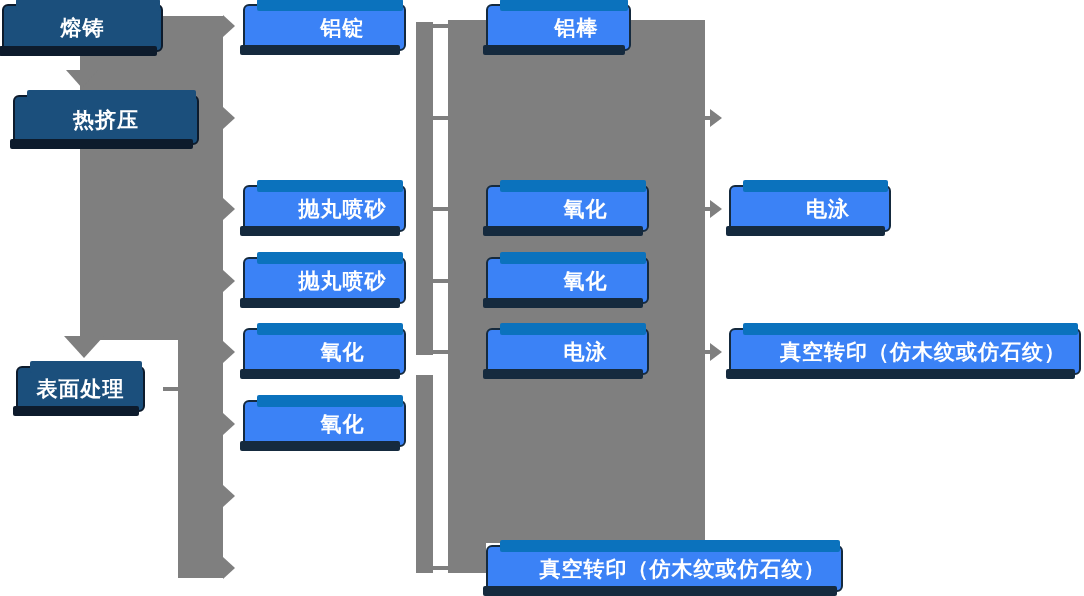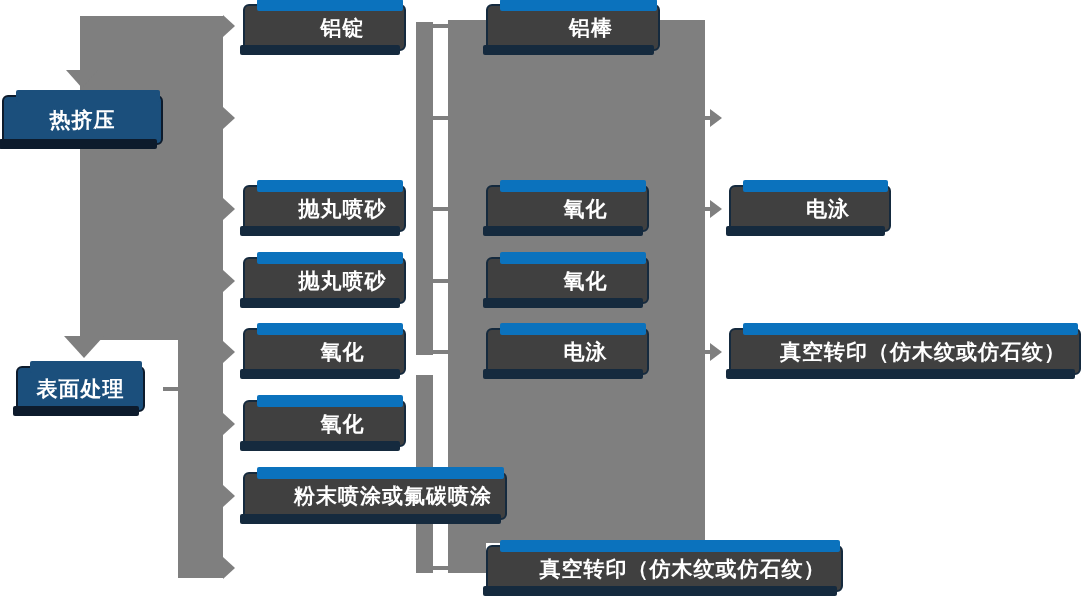--- a/index.html
+++ b/index.html
@@ -22,21 +22,21 @@
   .arr-head-sm{position:absolute;width:0;height:0;z-index:1;
     border-top:9px solid transparent;border-bottom:9px solid transparent;
     border-left:12px solid #7f7f7f;}
   
   .node{
     position:absolute;z-index:2;
     display:flex;align-items:center;justify-content:center;
     color:#ffffff;font-weight:700;font-size:21px;letter-spacing:1px;
     border-radius:6px;box-sizing:border-box;
   }
-  .light{background:#404040;border:2.5px solid #152a3e;padding-left:36px;}
+  .light{background:#3b82f6;border:2.5px solid #152a3e;padding-left:36px;}
   .dark{background:#1b4f7c;border:2.5px solid #0d1b2c;}
   .node::before{ 
     content:"";position:absolute;z-index:-1;
     top:-7px;left:12px;right:1px;height:12px;border-radius:2px;
   }
   .node::after{ 
     content:"";position:absolute;z-index:-1;
     bottom:-6px;left:-5px;right:4px;height:10px;border-radius:2px;
   }
   .light::before{background:#0b72bd;}
@@ -76,31 +76,31 @@
   <div class="arr-d" style="left:66px;top:70px;"></div>
   <div class="arr-d big" style="left:64px;top:336px;"></div>
 
   <div class="gray" style="left:703px;top:116px;width:9px;height:4px;"></div>
   <div class="arr-head-sm" style="left:710px;top:109px;"></div>
   <div class="gray" style="left:703px;top:207px;width:9px;height:4px;"></div>
   <div class="arr-head-sm" style="left:710px;top:200px;"></div>
   <div class="gray" style="left:703px;top:350px;width:9px;height:4px;"></div>
   <div class="arr-head-sm" style="left:710px;top:343px;"></div>
 
-  <div class="node dark" style="left:2px;top:95px;width:161px;height:50px;">热挤压</div>
+  <div class="node dark" style="left:2px;top:4px;width:161px;height:48px;">熔铸</div>
+  <div class="node dark" style="left:13px;top:95px;width:186px;height:50px;">热挤压</div>
   <div class="node dark" style="left:16px;top:366px;width:129px;height:46px;">表面处理</div>
 
   <div class="node light" style="left:243px;top:4px;width:163px;height:47px;">铝锭</div>
   <div class="node light" style="left:243px;top:185px;width:163px;height:47px;">抛丸喷砂</div>
   <div class="node light" style="left:243px;top:257px;width:163px;height:47px;">抛丸喷砂</div>
   <div class="node light" style="left:243px;top:328px;width:163px;height:47px;">氧化</div>
   <div class="node light" style="left:243px;top:400px;width:163px;height:47px;">氧化</div>
-  <div class="node light" style="left:243px;top:472px;width:264px;height:48px;">粉末喷涂或氟碳喷涂</div>
 
-  <div class="node light" style="left:486px;top:4px;width:174px;height:47px;">铝棒</div>
+  <div class="node light" style="left:486px;top:4px;width:145px;height:47px;">铝棒</div>
   <div class="node light" style="left:486px;top:185px;width:163px;height:47px;">氧化</div>
   <div class="node light" style="left:486px;top:257px;width:163px;height:47px;">氧化</div>
   <div class="node light" style="left:486px;top:328px;width:163px;height:47px;">电泳</div>
   <div class="node light" style="left:486px;top:545px;width:357px;height:47px;">真空转印（仿木纹或仿石纹）</div>
 
   <div class="node light" style="left:729px;top:185px;width:162px;height:47px;">电泳</div>
   <div class="node light" style="left:729px;top:328px;width:352px;height:47px;">真空转印（仿木纹或仿石纹）</div>
 
 </div>
 

